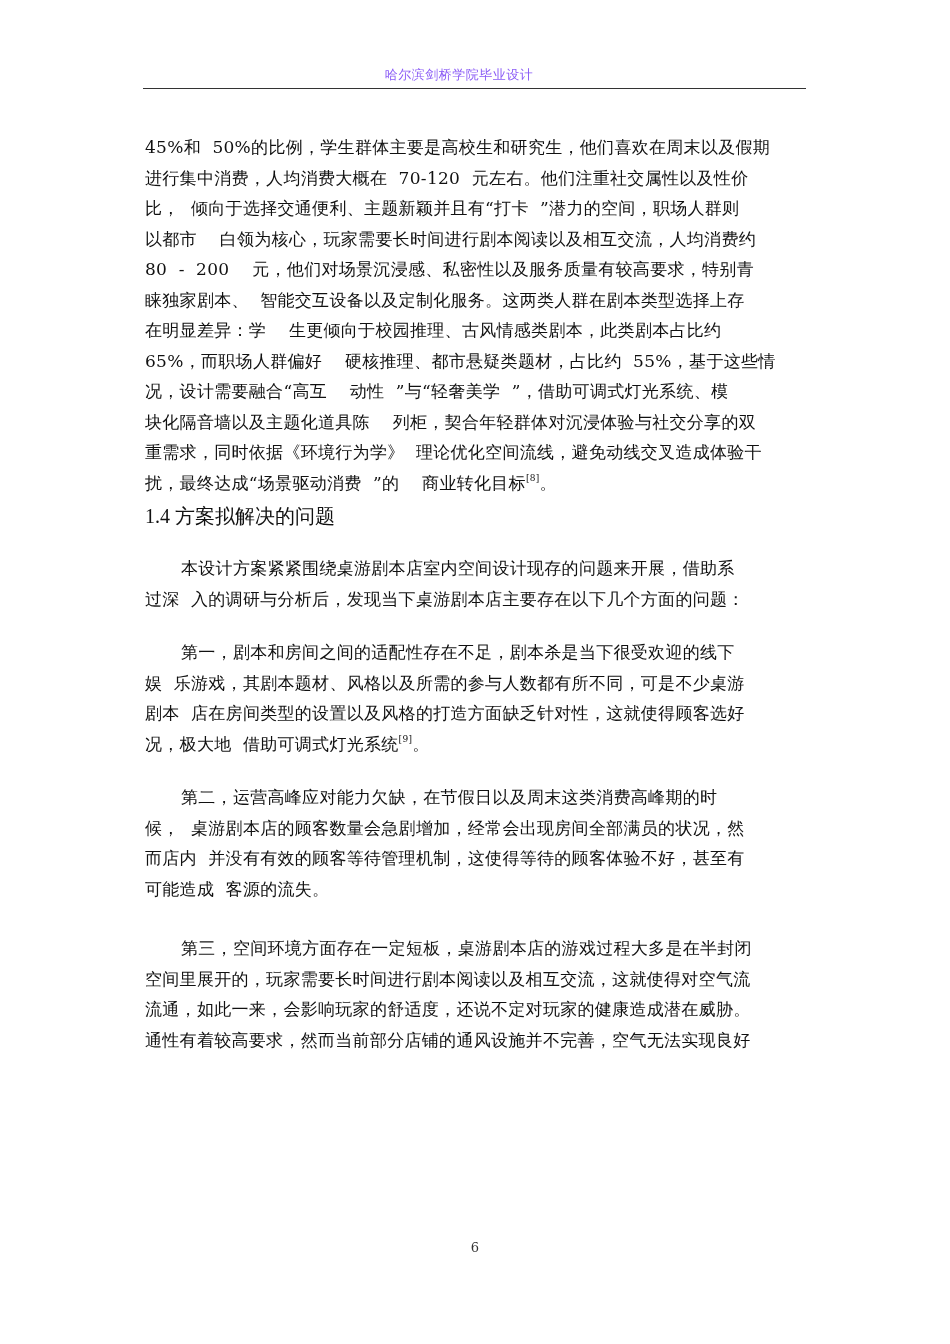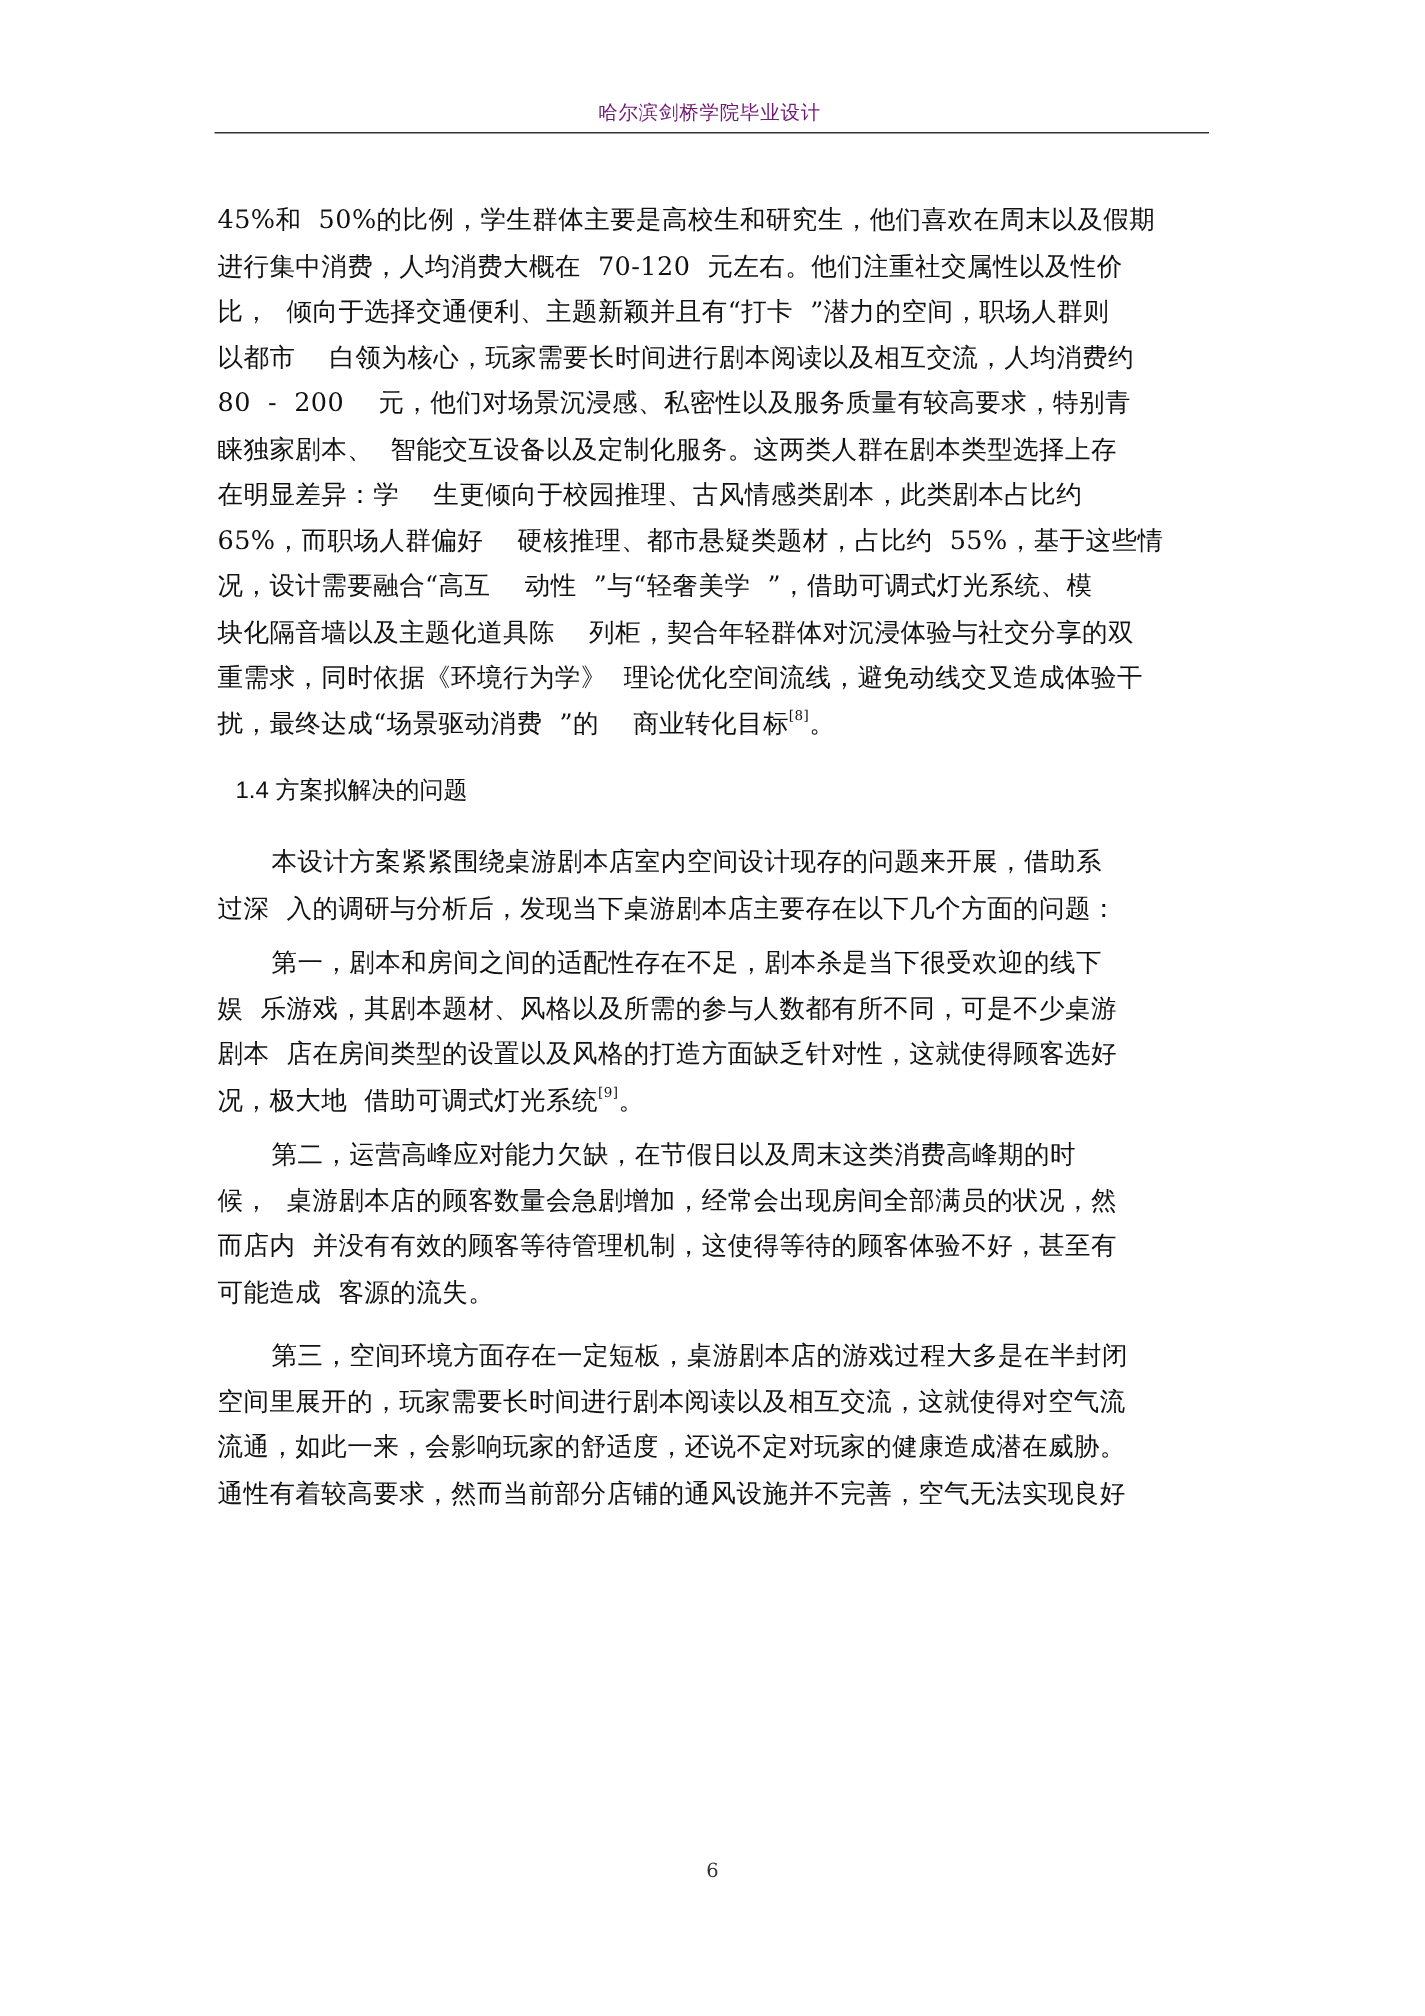--- a/index.html
+++ b/index.html
@@ -10,26 +10,26 @@
     body {
       width: 950px;
       height: 1344px;
       position: relative;
       overflow: hidden;
       font-family: "DejaVu Serif", "Liberation Serif", serif;
       color: #111111;
     }
     .page-header {
       position: absolute;
-      left: 143px;
+      left: 129px;
       top: 66px;
       width: 660px;
       text-align: center;
       font-size: 13px;
-      color: #701a75;
+      color: #8b5cf6;
       letter-spacing: 0.5px;
     }
     .header-rule {
       position: absolute;
       left: 143px;
       top: 88px;
       width: 663px;
       height: 0;
       border-top: 1px solid #333333;
     }
@@ -41,34 +41,35 @@
     }
     .line {
       height: 30.5px;
       line-height: 30.5px;
       font-size: 17px;
       white-space: pre;
       letter-spacing: 0.3px;
     }
     .indent {
       padding-left: 36px;
+      margin-top: 17px;
     }
     .gap {
       height: 6px;
     }
     .gap-lg {
       height: 12px;
     }
     .heading {
       height: 38px;
       line-height: 36px;
-      font-family: Liberation Sans, sans-serif;
-      font-size: 16px;
+      font-family: Liberation Serif, serif;
+      font-size: 20px;
       font-weight: normal;
-      margin: 12px;
+      margin: 0;
     }
     sup {
       font-size: 9px;
       vertical-align: 8px;
       line-height: 0;
     }
     .page-number {
       position: absolute;
       left: 0;
       top: 1240px;

